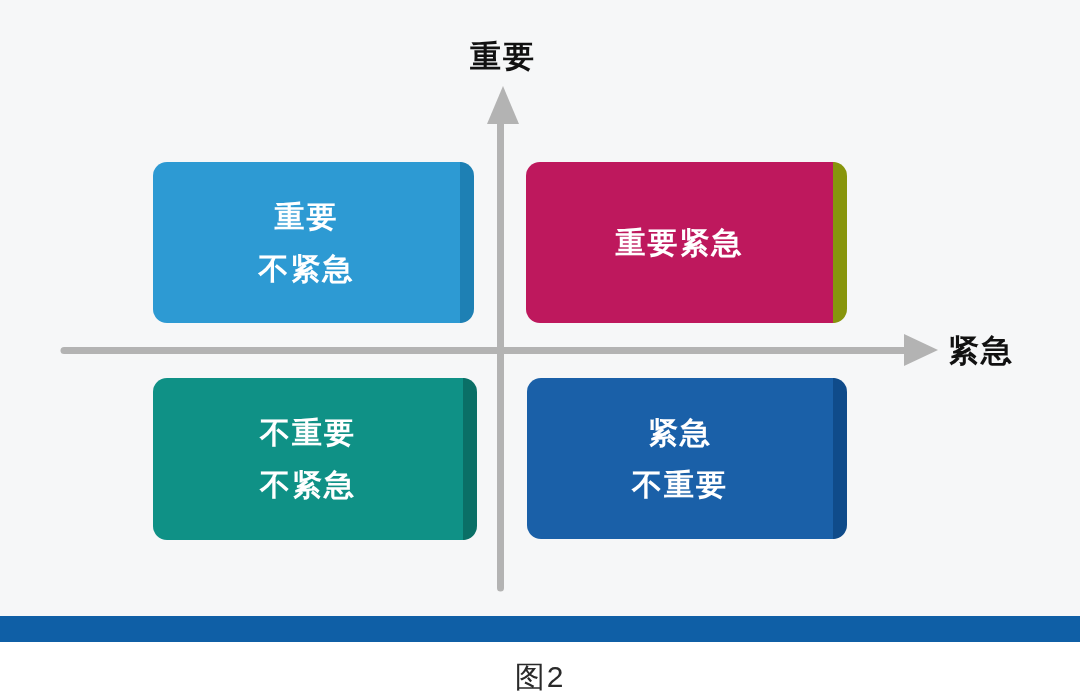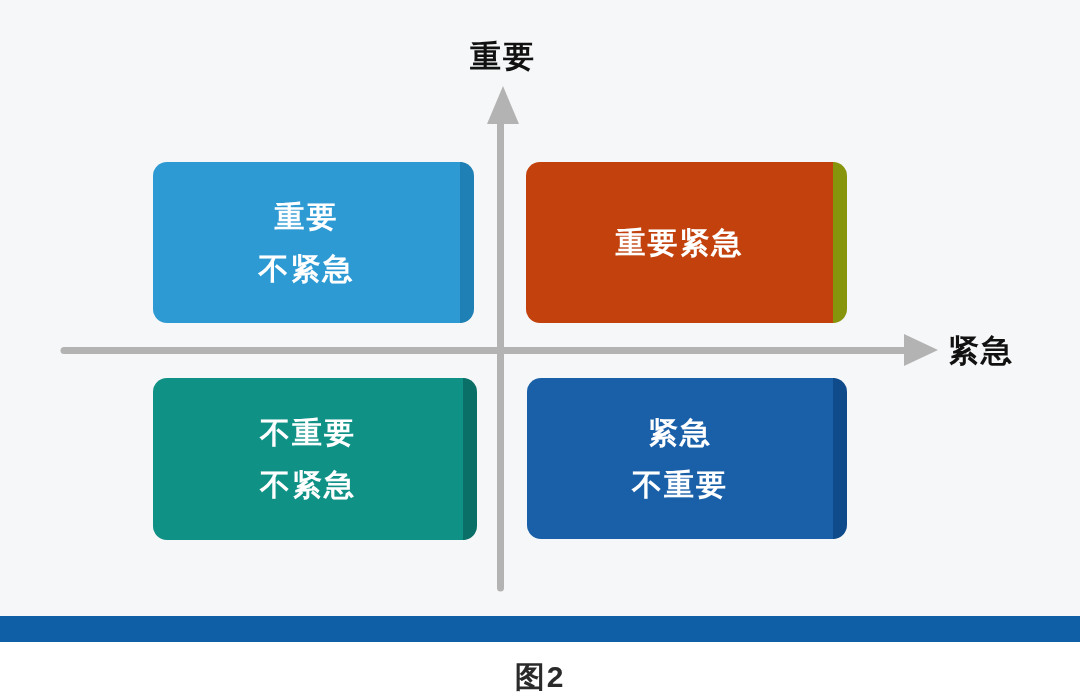--- a/index.html
+++ b/index.html
@@ -62,21 +62,21 @@
   }
   .caption {
     position: absolute;
     left: 0; top: 655px;
     width: 1080px; height: 44px;
     display: flex;
     justify-content: center;
     align-items: center;
     gap: 48px;
     font-size: 30px;
-    font-weight: 700;
+    font-weight: 400;
     color: #2a2a2a;
     letter-spacing: 2px;
   }
 </style>
 </head>
 <body>
 
 <div class="stage">
 
   <div class="diagram-area">
@@ -89,21 +89,21 @@
     </svg>
 
     <div class="axis-label axis-label-y">重要</div>
     <div class="axis-label axis-label-x">紧急</div>
 
     <div class="quadrant q-top-left" style="background-color: rgb(45, 154, 211); border-right-color: rgb(30, 128, 180);">
       <span class="q-line">重要</span>
       <span class="q-line">不紧急</span>
     </div>
 
-    <div class="quadrant q-top-right" style="background-color: #c2410c; border-right-color: rgb(135, 149, 12);">
+    <div class="quadrant q-top-right" style="background-color: #be185d; border-right-color: rgb(135, 149, 12);">
       <span class="q-line">重要紧急</span>
     </div>
 
     <div class="quadrant q-bottom-left" style="background-color: rgb(15, 145, 134); border-right-color: rgb(10, 111, 102);">
       <span class="q-line">不重要</span>
       <span class="q-line">不紧急</span>
     </div>
 
     <div class="quadrant q-bottom-right" style="background-color: rgb(26, 96, 168); border-right-color: rgb(15, 75, 138);">
       <span class="q-line">紧急</span>

